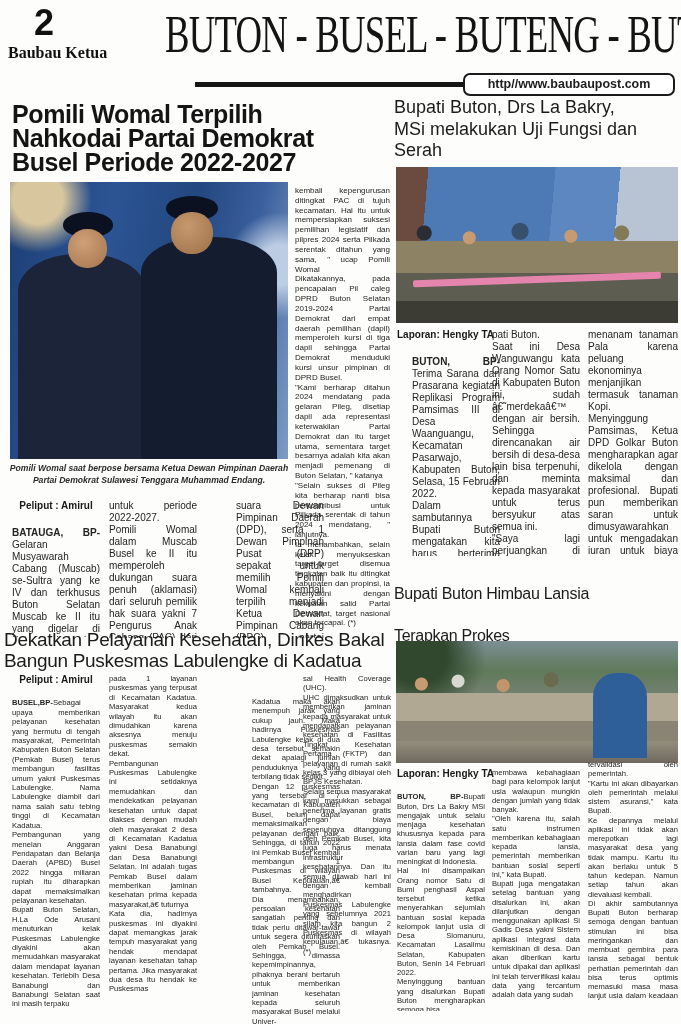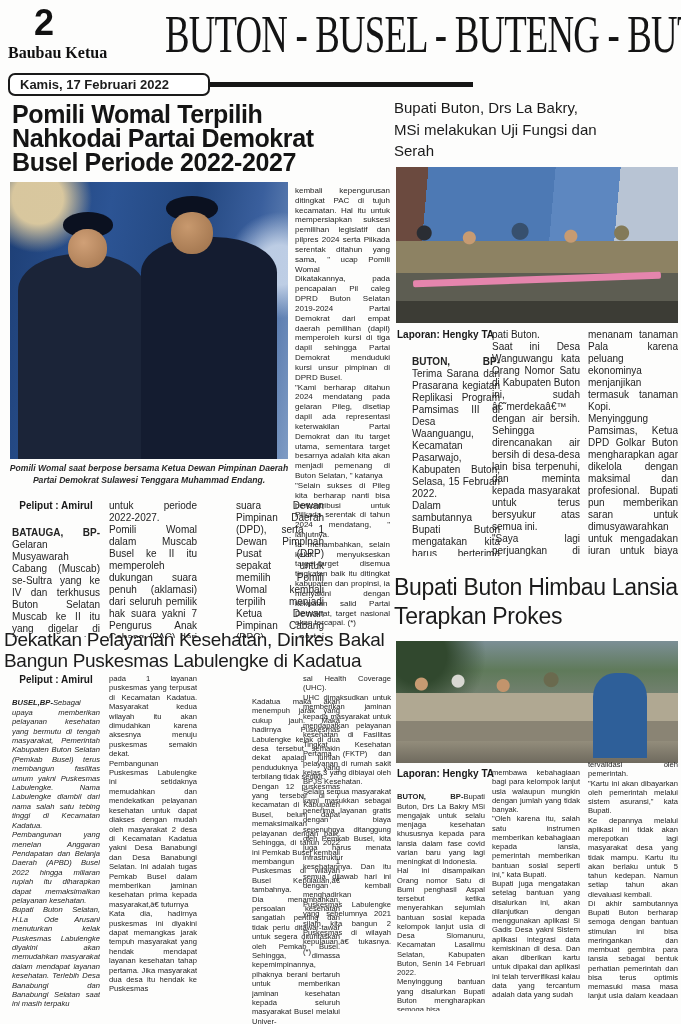--- a/index.html
+++ b/index.html
@@ -50,21 +50,21 @@
   .p1-face-left { left:21%; top:17%; width:14%; height:14%; background:radial-gradient(circle at 40% 35%, #d0a077, #a3754e); border-radius:48%; }
   .p1-face-right { left:58%; top:11%; width:15%; height:15%; background:radial-gradient(circle at 40% 35%, #c8996e, #9b6f49); border-radius:48%; }
   .a1-caption { left:8px; top:463px; width:282px;text-align:center; }
   .a1-byline { left:12px; top:500px; width:88px; text-align:center; }
   .a1-col1 { left:12px; top:515px; width:88px; height:122px; }
   .a1-col2 { left:109px; top:500px; width:88px; height:138px; }
   .a1-col3 { left:206px; top:500px; width:88px; height:138px;margin-left:30px; }
   .a1-col4 { left:295px; top:186px; width:95px; height:450px; font-size:8px; line-height:1.23; }
 
   
-  .a2-headline { left:394px; top:97px; width:284px; font-size:15px; line-height:21.5px; }
+  .a2-headline { left:394px; top:97px; width:284px; font-size:18px; line-height:21.5px; }
   .photo2 { left:396px; top:167px; width:282px; height:156px;
     background:
       linear-gradient(95deg, #6b4a3f 0 11%, #4d79b4 11% 54%, #5d87c0 54% 76%, #b8c4d4 76% 100%);
   }
   .p2-people { left:0; top:34%; width:100%; height:52%;
     background:
       radial-gradient(circle at 10% 16%, #2a2d33 0 7px, rgba(0,0,0,0) 8px),
       radial-gradient(circle at 26% 22%, #c79b72 0 6px, rgba(0,0,0,0) 7px),
       radial-gradient(circle at 44% 14%, #37506e 0 8px, rgba(0,0,0,0) 9px),
       radial-gradient(circle at 62% 20%, #c79b72 0 6px, rgba(0,0,0,0) 7px),
@@ -75,27 +75,27 @@
   .p2-ribbon { left:6%; top:70%; width:88%; height:4.5%; background:#e585ad; transform:rotate(-2deg); border-radius:2px; }
   .a2-byline { left:397px; top:329px; width:140px; }
   .a2-col1 { left:412px; top:344px; width:88px; height:212px; }
   .a2-col2 { left:492px; top:329px; width:88px; height:227px; }
   .a2-col3 { left:588px; top:329px; width:90px; height:227px; }
 
   
   .a3-headline { left:4px; top:629px; width:388px; font-size:19px; line-height:21px; letter-spacing:-0.3px; }
   .a3-byline { left:12px; top:674px; width:88px; text-align:center; }
   .art3 .bodycol { font-size:7.6px; line-height:1.24; }
-  .a3-col1 { left:12px; top:689px; width:88px; height:325px;font-style:italic; }
+  .a3-col1 { left:12px; top:689px; width:88px; height:325px; }
   .a3-col2 { left:109px; top:674px; width:88px; height:340px; }
   .a3-col3 { left:206px; top:697px; width:88px; height:340px;margin-left:46px; }
   .a3-col4 { left:303px; top:674px; width:88px; height:340px; }
 
   
-  .a4-headline { left:394px; top:573px; width:284px; font-size:23px; line-height:29px; letter-spacing:-0.3px; }
+  .a4-headline { left:394px; top:573px; width:284px; font-size:16px; line-height:42px; letter-spacing:-0.3px; }
   .photo4 { left:396px; top:641px; width:282px; height:122px;
     background:
       radial-gradient(circle at 8% 12%, #31482e 0 10%, rgba(49,72,46,0) 24%),
       linear-gradient(180deg, #7c8f96 0%, #5f7a5a 24%, #71806e 42%, #8d8a78 62%, #97917f 80%, #6f6a5e 100%);
   }
   .p4-people { left:0; top:22%; width:100%; height:60%;
     background:
       radial-gradient(circle at 9% 22%, #c79b72 0 6px, rgba(0,0,0,0) 7px),
       radial-gradient(circle at 22% 18%, #d8d8d2 0 6px, rgba(0,0,0,0) 7px),
       radial-gradient(circle at 38% 24%, #c2946c 0 6px, rgba(0,0,0,0) 7px),
@@ -113,21 +113,21 @@
 <body>
 
 <div class="page">
 
   <div class="abs page-num">2</div>
   <div class="abs mast-name">Baubau Ketua</div>
   <div class="abs section-title">
     <span>BUTON - BUSEL - BUTENG - BUTUR</span>
   </div>
   <div class="abs header-rule"></div>
-  <div class="abs date-box">Kamis, 17 Februari 2022</div>
+  <div class="abs web-box">http//www.baubaupost.com</div>
 
   <section>
     <h2 class="abs headline a1-headline">Pomili Womal Terpilih
 Nahkodai Partai Demokrat
 Busel Periode 2022-2027</h2>
     <div class="photo photo1">
       <div class="p1-fig-left"></div>
       <div class="p1-fig-right"></div>
       <div class="p1-beret-left"></div>
       <div class="p1-beret-right"></div>

